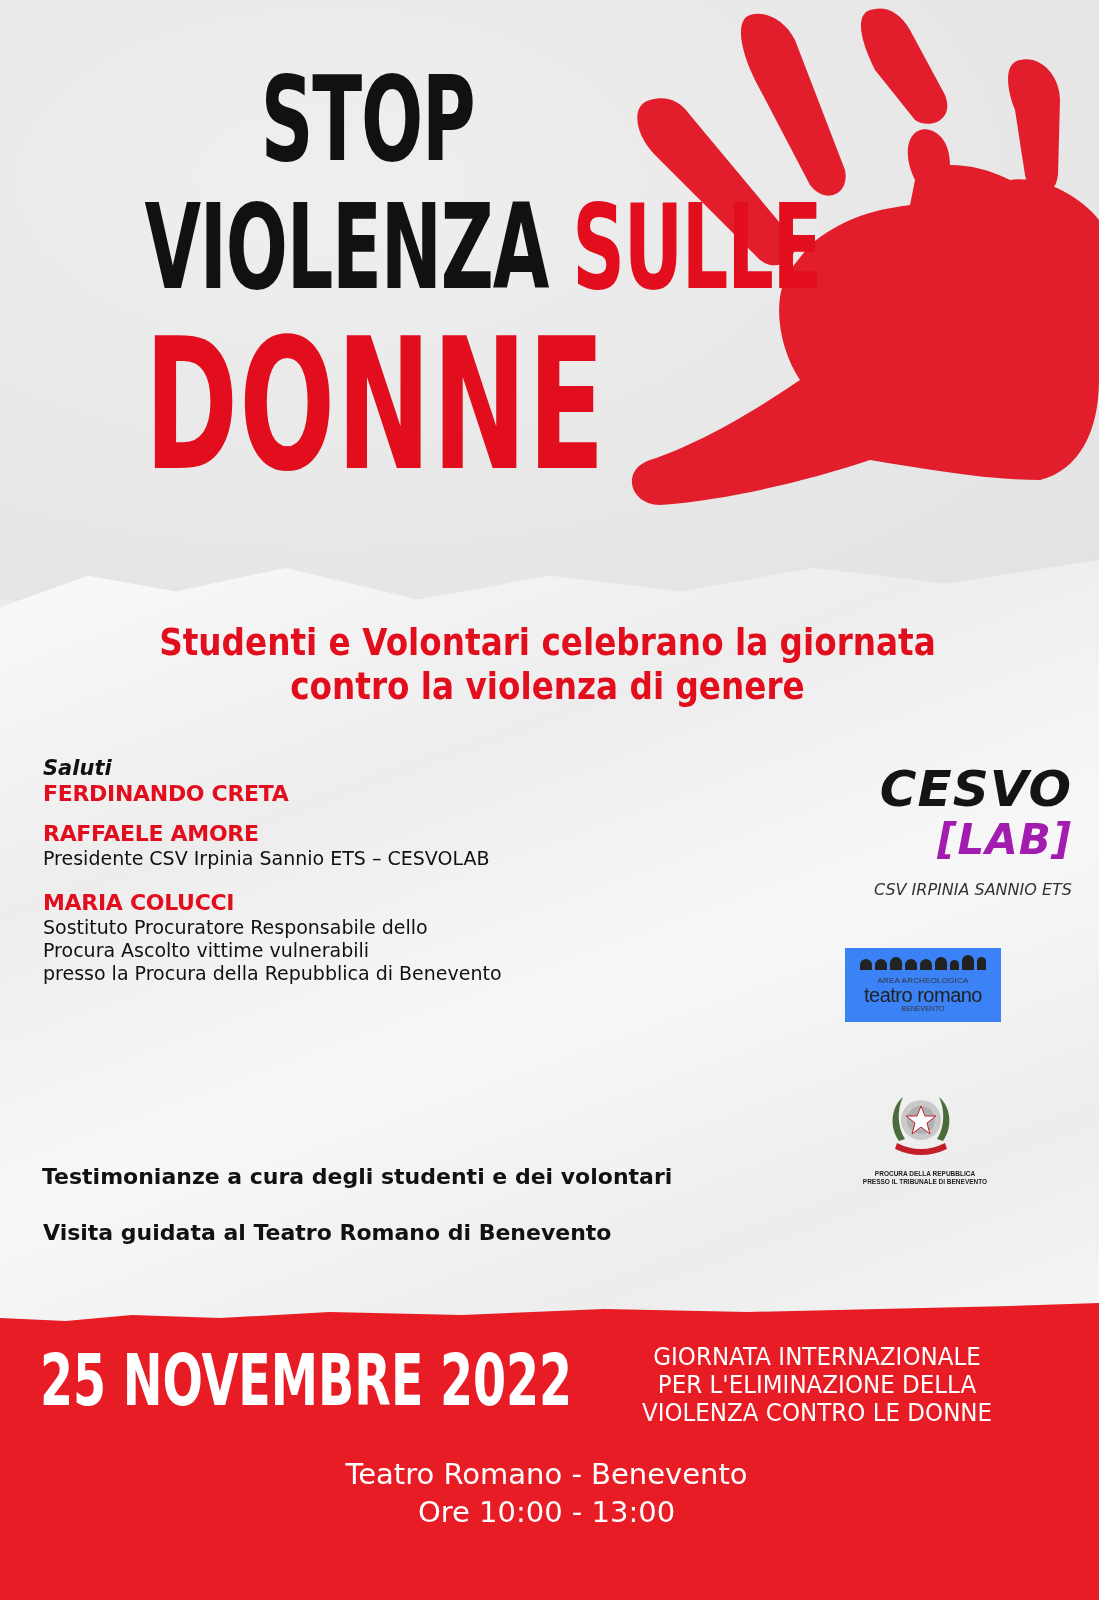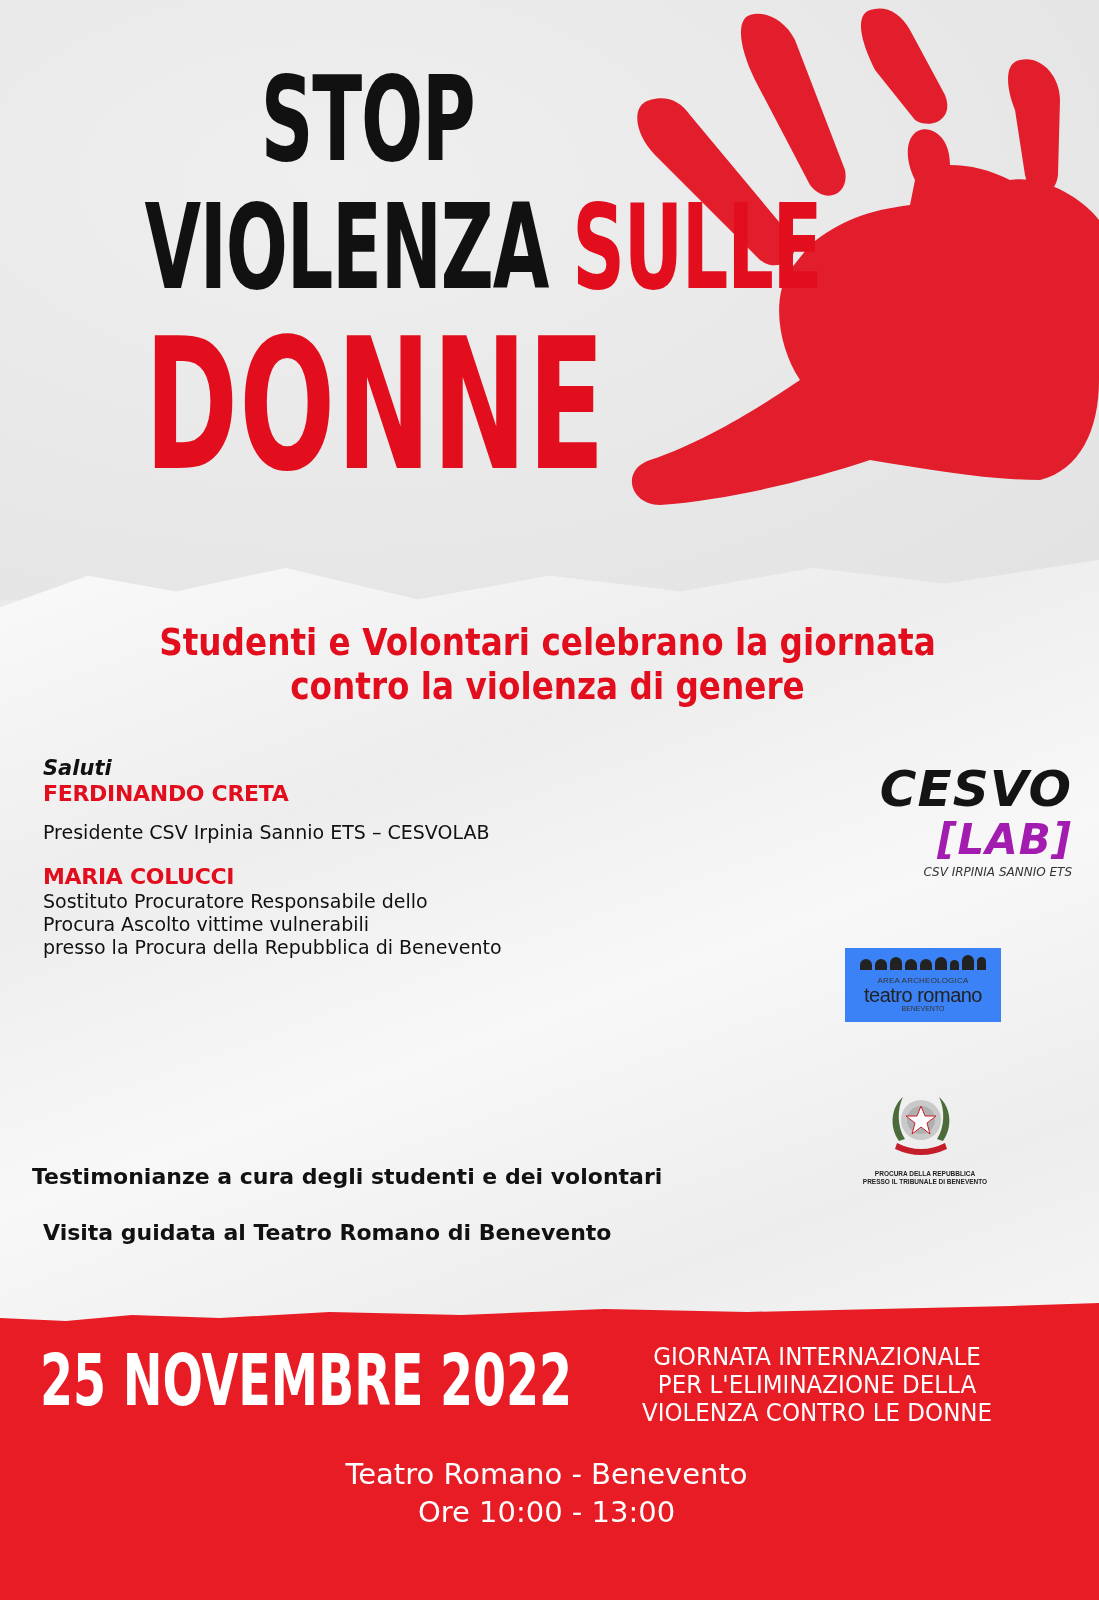--- a/index.html
+++ b/index.html
@@ -48,27 +48,27 @@
 
   .program {
     position: absolute; left: 43px; top: 755px; width: 760px;
     font-family: "DejaVu Sans", sans-serif; color: #111;
   }
   .section-label { font-size: 21px; font-weight: bold; font-style: italic; line-height: 26px; }
   .speaker { margin-bottom: 14px; }
   .speaker-name { color: #e20e1d; font-weight: bold; font-size: 22px; line-height: 26px; letter-spacing: -0.3px; }
   .speaker-role { font-size: 19px; line-height: 23px; }
   .highlight { font-size: 22px; font-weight: bold; line-height: 28px; }
-  .hl1 { position: absolute; left: 32px; top: 1163px; font-family: "DejaVu Sans", sans-serif; color:#111; }
+  .hl1 { position: absolute; left: 42px; top: 1163px; font-family: "DejaVu Sans", sans-serif; color:#111; }
   .hl2 { position: absolute; left: 43px; top: 1219px; font-family: "DejaVu Sans", sans-serif; color:#111; }
 
   .cesvo { position: absolute; left: 857px; top: 762px; width: 215px; text-align: right; font-style: italic; }
   .cesvo .c1 { font-family: "DejaVu Sans", sans-serif; font-weight: bold; font-size: 50px; color: #141414; letter-spacing: 1px; line-height: 54px; }
   .cesvo .c2 { font-family: "DejaVu Sans", sans-serif; font-weight: bold; font-size: 42px; color: #a21caf; line-height: 48px; letter-spacing: 1px; }
-  .cesvo .c3 { font-family: "DejaVu Sans", sans-serif; font-size: 12px; color: #333; margin-top: 1px; }
+  .cesvo .c3 { font-family: "DejaVu Sans", sans-serif; font-size: 16px; color: #333; margin-top: 16px; }
 
   .teatro {
     position: absolute; left: 845px; top: 948px; width: 156px; height: 74px;
     background: #3b82f6; text-align: center; padding-top: 6px;
   }
   .arches { display: flex; justify-content: center; gap: 3px; height: 16px; align-items: flex-end; }
   .arch { width: 12px; background: #222; border-radius: 6px 6px 0 0; }
   .teatro .t1 { font-size: 8px; color: #333; margin-top: 6px; letter-spacing: 0.2px; }
   .teatro .t2 { font-size: 20px; color: #222; line-height: 20px; letter-spacing: -0.5px; }
   .teatro .t3 { font-size: 7px; color: #333; }
@@ -126,20 +126,21 @@
   <div>Studenti e Volontari celebrano la giornata</div>
   <div>contro la violenza di genere</div>
 </div>
 
 <div class="program">
   <div class="section-label">Saluti</div>
   <div class="speaker">
     <div class="speaker-name">FERDINANDO CRETA</div>
   </div>
   <div class="speaker" style="margin-bottom:20px;">
+    <div class="speaker-name">RAFFAELE AMORE</div>
     <div class="speaker-role">Presidente CSV Irpinia Sannio ETS – CESVOLAB</div>
   </div>
   <div class="speaker">
     <div class="speaker-name">MARIA COLUCCI</div>
     <div class="speaker-role">Sostituto Procuratore Responsabile dello</div>
     <div class="speaker-role">Procura Ascolto vittime vulnerabili</div>
     <div class="speaker-role">presso la Procura della Repubblica di Benevento</div>
   </div>
 </div>
 <div class="hl1 highlight">Testimonianze a cura degli studenti e dei volontari</div>

